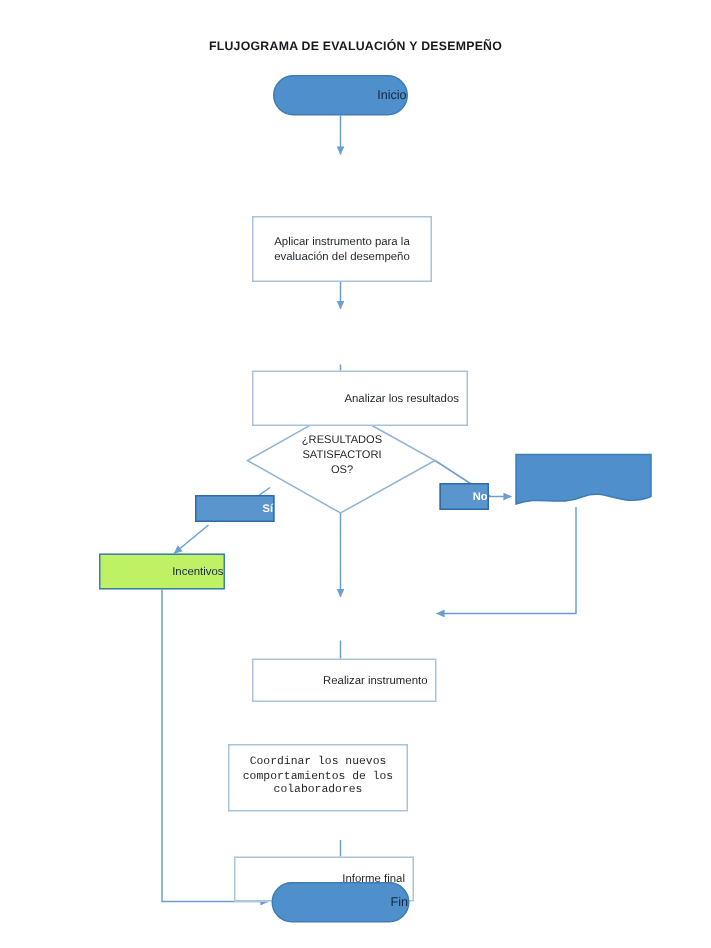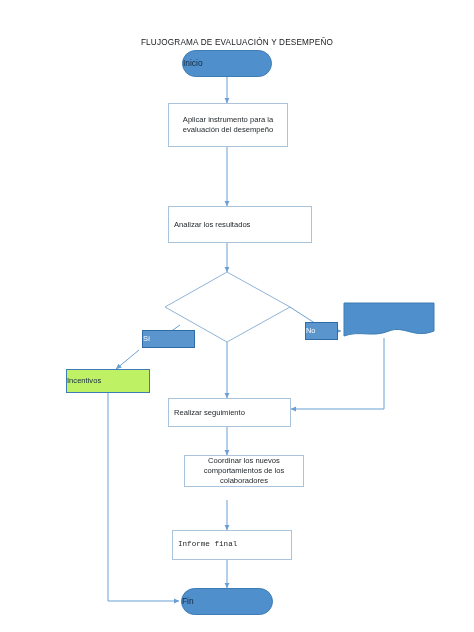--- a/index.html
+++ b/index.html
@@ -26,67 +26,66 @@
     left: 0;
     top: 0;
     width: 474px;
     height: 632px;
   }
   .node {
     position: absolute;
     box-sizing: border-box;
     display: flex;
     align-items: center;
-    justify-content: flex-start;
+    justify-content: flex-end;
     text-align: center;
     line-height: 1.28;
   }
   .title {
     position: absolute;
     left: 0;
     top: 26px;
     width: 474px;
     text-align: center;
     font-size: 8.2px;
-    font-weight: normal;
+    font-weight: bold;
     color: #16191d;
     letter-spacing: 0.18px;
-    margin-top: 12px;
   }
   
   .terminator {
     background: #4f8fcb;
     border: 1px solid #3d7cb5;
     border-radius: 16px;
     color: #15283f;
     font-size: 8.4px;
   }
   
   .process {
     background: #ffffff;
     border: 1px solid #a9c3dd;
     color: #1d2226;
     font-size: 7.6px;
     padding: 2px 5px;
+    margin-top: 41px;
   }
   
   .filled {
     background: #bef264;
     border: 1px solid #3d7cb5;
     color: #13273e;
     font-size: 7.6px;
   }
   
   .chip {
     background: #5b95cd;
     border: 1.4px solid #2f6ba6;
     color: #ffffff;
     font-size: 7.4px;
-    font-weight: normal;
-    margin-left: 12px;
+    font-weight: bold;
   }
   
   .diamond-label {
     position: absolute;
     left: 178px;
     top: 288px;
     width: 100px;
     text-align: center;
     font-size: 7.4px;
     color: #1d2226;
@@ -161,43 +160,48 @@
   </div>
 
   <div class="node process" style="left:168px; top:103px; width:120px; height:44px;">
     <span>Aplicar instrumento para la evaluación del desempeño</span>
   </div>
 
   <div class="node process" style="left:168px; top:206px; width:144px; height:37px;">
     <span>Analizar los resultados</span>
   </div>
 
+  <div class="diamond-label">
+    <div>¿RESULTADOS</div>
+    <div>SATISFACTORI</div>
+    <div>OS?</div>
+  </div>
 
   <div class="node chip" style="left:130px; top:330px; width:53px; height:18px;">
     <span>Sí</span>
   </div>
 
   <div class="node chip" style="left:293px; top:322px; width:33px; height:18px;">
     <span>No</span>
   </div>
 
 
   <div class="node filled" style="left:66px; top:369px; width:84px; height:24px;">
     <span>Incentivos</span>
   </div>
 
   <div class="node process" style="left:168px; top:398px; width:123px; height:29px;">
-    <span>Realizar seguimiento</span>
-  </div>
-
-  <div class="node process" style="left:184px; top:455px; width:120px; height:32px;">
+    <span>Realizar instrumento</span>
+  </div>
+
+  <div class="node process" style="left:152px; top:455px; width:120px; height:45px;font-family:Liberation Mono, monospace;">
     <span>Coordinar los nuevos comportamientos de los colaboradores</span>
   </div>
 
-  <div class="node process" style="left:172px; top:530px; width:120px; height:30px;font-family:Liberation Mono, monospace;">
+  <div class="node process" style="left:156px; top:530px; width:120px; height:30px;">
     <span>Informe final</span>
   </div>
 
   <div class="node terminator" style="left:181px; top:588px; width:92px; height:27px;">
     <span>Fin</span>
   </div>
 
 </div>
 
 </body></html>

